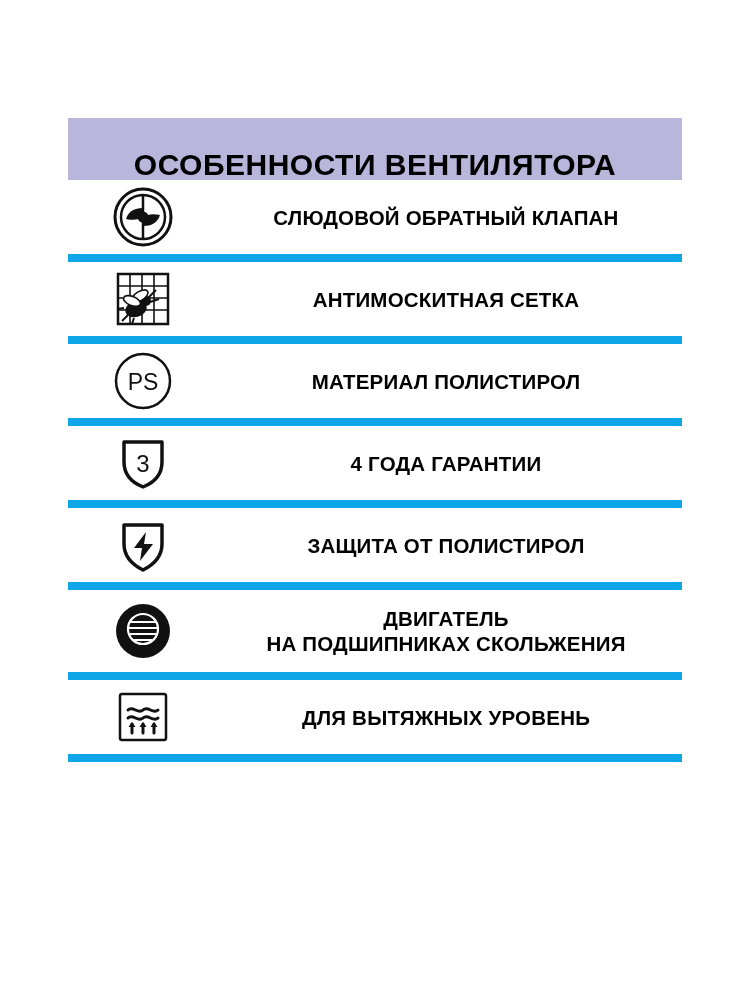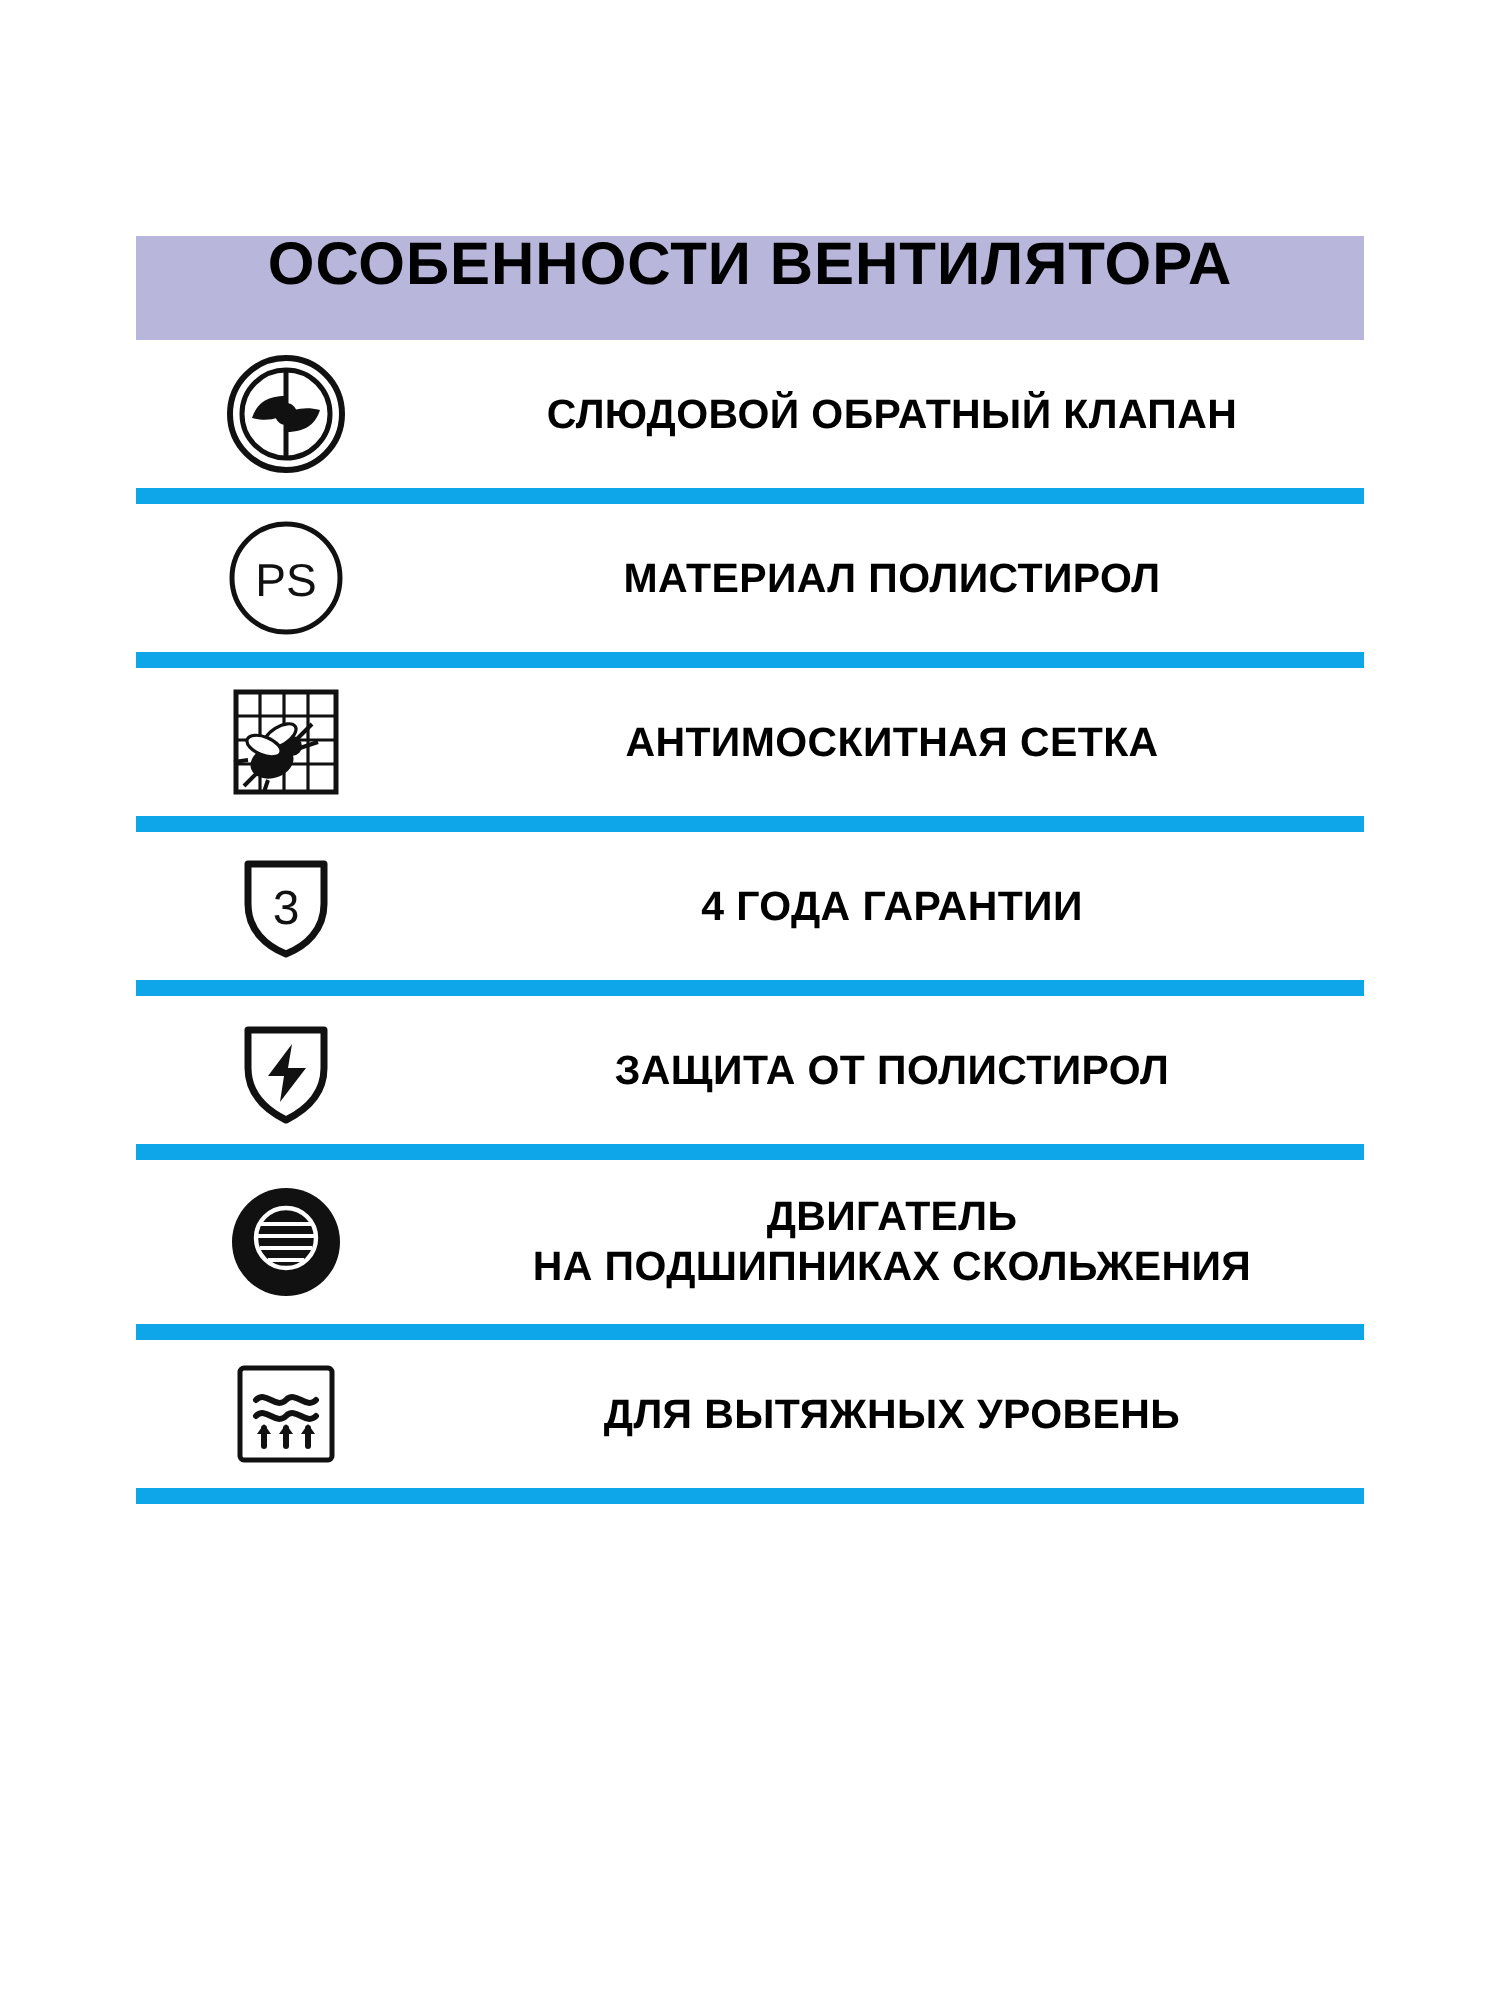--- a/index.html
+++ b/index.html
@@ -21,23 +21,23 @@
     background: #ffffff;
   }
   .panel {
     position: absolute;
     left: 68px;
     top: 118px;
     width: 614px;
   }
   .panel-header {
     background: #b9b6db;
-    height: 52px;
-    display: flex;
-    align-items: flex-start;
+    height: 62px;
+    display: flex;
+    align-items: flex-end;
     justify-content: center;
   }
   .panel-header h1 {
     margin: 0;
     font-size: 30px;
     font-weight: 700;
     letter-spacing: 0.5px;
     text-align: center;
     color: #000;
     line-height: 1;
@@ -113,34 +113,20 @@
         </div>
         <div class="label-cell">
           <div class="label">СЛЮДОВОЙ ОБРАТНЫЙ КЛАПАН</div>
         </div>
       </div>
 
       <div class="row">
         <div class="icon-cell">
           <span>
             <svg width="62" height="62" viewBox="0 0 62 62">
-              <circle cx="31" cy="31" r="27" fill="none" stroke="#111" stroke-width="2.5"></circle>
-              <text class="ico-text" x="31" y="40" text-anchor="middle" font-size="23" fill="#111">PS</text>
-            </svg>
-          </span>
-        </div>
-        <div class="label-cell">
-          <div class="label">МАТЕРИАЛ ПОЛИСТИРОЛ</div>
-        </div>
-      </div>
-
-      <div class="row">
-        <div class="icon-cell">
-          <span>
-            <svg width="62" height="62" viewBox="0 0 62 62">
               <rect x="6" y="6" width="50" height="50" fill="none" stroke="#111" stroke-width="2.5"></rect>
               <g stroke="#111" stroke-width="1.6">
                 <line x1="6" y1="18" x2="56" y2="18"></line>
                 <line x1="6" y1="30" x2="56" y2="30"></line>
                 <line x1="6" y1="42" x2="56" y2="42"></line>
                 <line x1="18" y1="6" x2="18" y2="56"></line>
                 <line x1="30" y1="6" x2="30" y2="56"></line>
                 <line x1="42" y1="6" x2="42" y2="56"></line>
               </g>
               <g fill="#111">
@@ -163,20 +149,34 @@
         </div>
         <div class="label-cell">
           <div class="label">АНТИМОСКИТНАЯ СЕТКА</div>
         </div>
       </div>
 
       <div class="row">
         <div class="icon-cell">
           <span>
             <svg width="62" height="62" viewBox="0 0 62 62">
+              <circle cx="31" cy="31" r="27" fill="none" stroke="#111" stroke-width="2.5"></circle>
+              <text class="ico-text" x="31" y="40" text-anchor="middle" font-size="23" fill="#111">PS</text>
+            </svg>
+          </span>
+        </div>
+        <div class="label-cell">
+          <div class="label">МАТЕРИАЛ ПОЛИСТИРОЛ</div>
+        </div>
+      </div>
+
+      <div class="row">
+        <div class="icon-cell">
+          <span>
+            <svg width="62" height="62" viewBox="0 0 62 62">
               <path d="M12 10 H50 V30 C50 43 41 51 31 55 C21 51 12 43 12 30 Z" fill="none" stroke="#111" stroke-width="3.5" stroke-linejoin="round"></path>
               <text class="ico-text" x="31" y="40" text-anchor="middle" font-size="24" fill="#111">3</text>
             </svg>
           </span>
         </div>
         <div class="label-cell">
           <div class="label">4 ГОДА ГАРАНТИИ</div>
         </div>
       </div>
 

